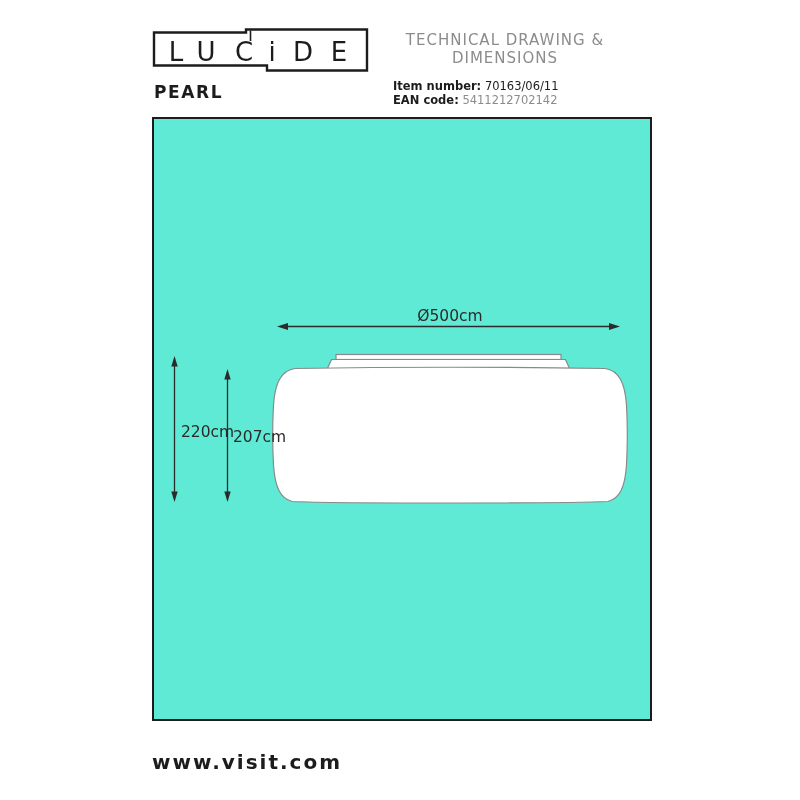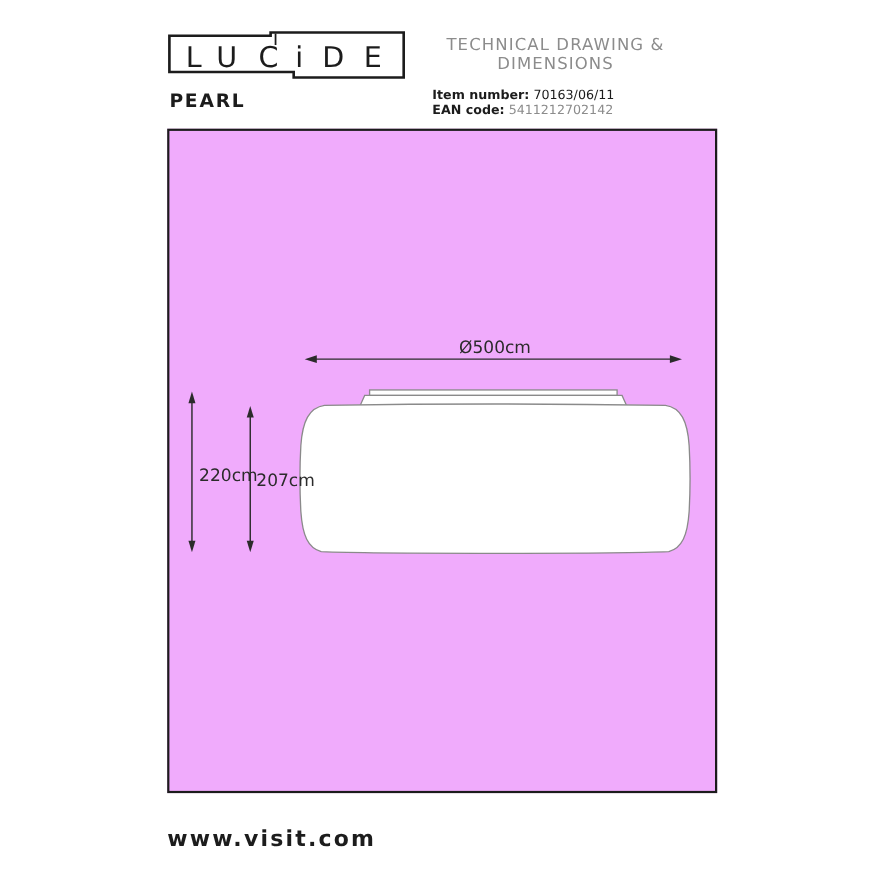--- a/index.html
+++ b/index.html
@@ -21,21 +21,21 @@
     text-align:center;font-size:15px;letter-spacing:1px;color:#8c8c8c;
   }
   .meta{position:absolute;left:393px;top:79px;font-size:11.5px;line-height:14px;}
   .meta-row{white-space:nowrap;}
   .meta-label{font-weight:bold;color:#1c1c1c;}
   .meta-value-dark{font-weight:normal;color:#1c1c1c;margin-top:48px;}
   .meta-value-gray{font-weight:normal;color:#8c8c8c;}
   .frame{
     position:absolute;left:152px;top:117px;
     width:500px;height:604px;box-sizing:border-box;
-    border:2px solid #1c1c1c;background:#f0abfc;
+    border:2px solid #1c1c1c;background:#5eead4;
   }
   .drawing-svg{position:absolute;left:0;top:0;width:496px;height:600px;}
   .footer-note{
     position:absolute;left:152px;top:734px;
     font-size:13px;font-weight:bold;letter-spacing:0.4px;color:#1c1c1c;
   }
   .footer-site{
     position:absolute;left:152px;top:750px;
     font-size:20px;font-weight:bold;letter-spacing:2px;color:#1c1c1c;
   }

